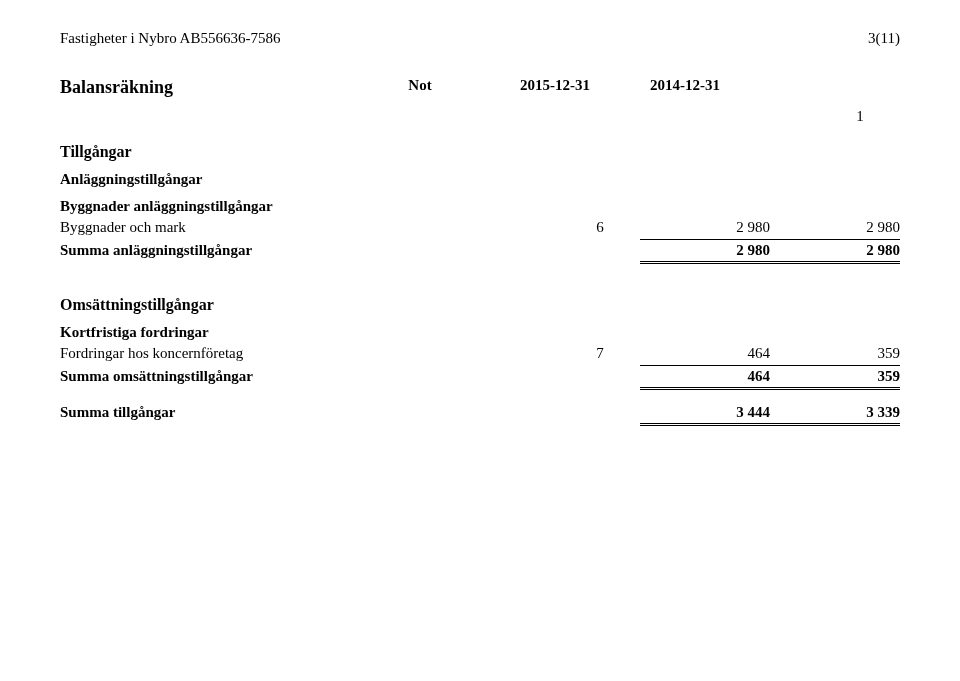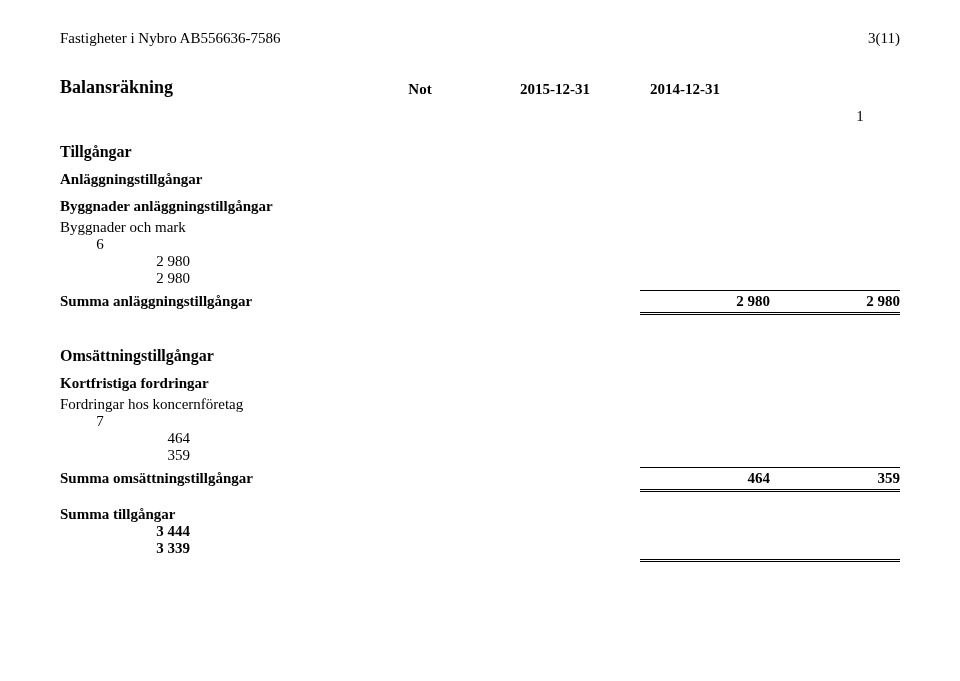--- a/index.html
+++ b/index.html
@@ -40,21 +40,21 @@
       font-weight: normal;
     }
 
     .page-number {
       font-size: 15px;
       font-weight: normal;
     }
 
     .document-title-row {
       display: flex;
-      align-items: flex-end;
+      align-items: flex-start;
       margin-bottom: 10px;
       margin-top: 10px;
     }
 
     .document-title {
       font-size: 18px;
       font-weight: bold;
       min-width: 320px;
     }
 
@@ -90,21 +90,20 @@
       font-size: 15px;
       font-weight: bold;
       margin-top: 10px;
       margin-bottom: 4px;
     }
 
     .note-row {
       display: flex;
       align-items: baseline;
       margin-bottom: 3px;
-      flex-direction: column;
     }
 
     .note-col-1 {
       width: 80px;
       text-align: center;
       font-size: 15px;
     }
 
     .row-label {
       flex: 1;
@@ -285,21 +284,21 @@
   <div class="sum-val2">359</div>
 </div>
 
 <div class="underline-row">
   <div class="underline-spacer"></div>
   <div style="width:80px;"></div>
   <div class="double-underline-val1"></div>
   <div class="double-underline-val2"></div>
 </div>
 
-<div class="sum-row" style="margin-top:14px;flex-direction:column;">
+<div class="sum-row" style="margin-top:14px;">
   <div class="sum-label">Summa tillgångar</div>
   <div style="width:80px;"></div>
   <div class="sum-val1">3 444</div>
   <div class="sum-val2">3 339</div>
 </div>
 
 <div class="underline-row">
   <div class="underline-spacer"></div>
   <div style="width:80px;"></div>
   <div class="double-underline-val1"></div>

